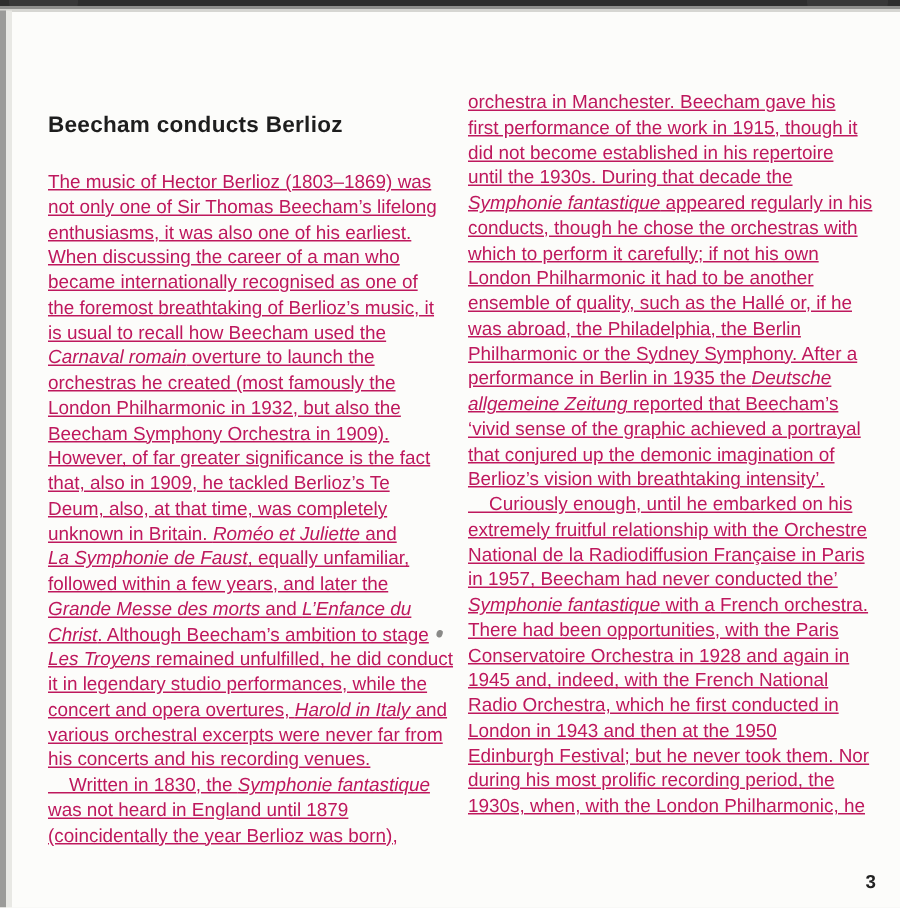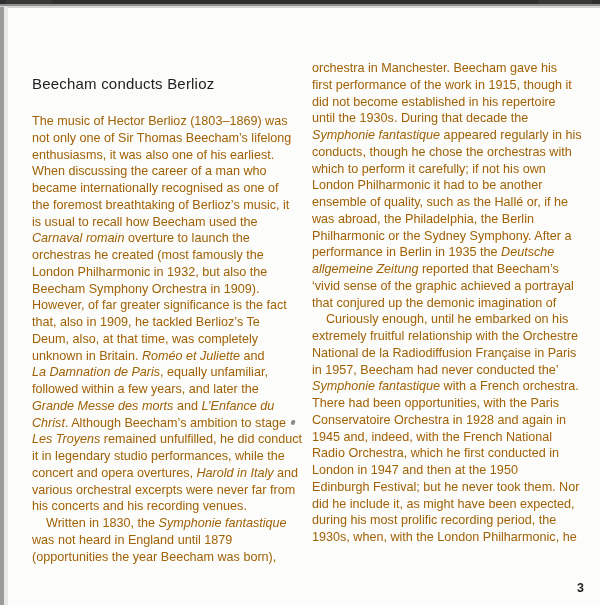--- a/index.html
+++ b/index.html
@@ -73,29 +73,30 @@
     width: 4px; height: 5px;
     border-radius: 60% 40% 60% 70%;
     background: #8a8a88;
     transform: rotate(18deg);
   }
   
   .heading {
     position: absolute;
     left: 32px; top: 65px;
     font-size: 15px;
-    font-weight: normal;
+    font-weight: bold;
     letter-spacing: .2px;
     color: #1e1e1e;
   }
   .column {
     position: absolute;
-    color: #a16207;
+    color: #be185d;
     font-size: 12.6px;
     letter-spacing: 0;
+    text-decoration: underline;
   }
   .column .text-line {
     white-space: pre;
     line-height: 16.75px;
     height: 16.75px;
   }
   .column em {
     font-style: italic;
     text-align: right;
   }
@@ -134,60 +135,60 @@
       <div class="text-line">the foremost breathtaking of Berlioz’s music, it</div>
       <div class="text-line">is usual to recall how Beecham used the</div>
       <div class="text-line"><em>Carnaval romain</em> overture to launch the</div>
       <div class="text-line">orchestras he created (most famously the</div>
       <div class="text-line">London Philharmonic in 1932, but also the</div>
       <div class="text-line">Beecham Symphony Orchestra in 1909).</div>
       <div class="text-line">However, of far greater significance is the fact</div>
       <div class="text-line">that, also in 1909, he tackled Berlioz’s Te</div>
       <div class="text-line">Deum, also, at that time, was completely</div>
       <div class="text-line">unknown in Britain. <em>Roméo et Juliette</em> and</div>
-      <div class="text-line"><em>La Damnation de Paris</em>, equally unfamiliar,</div>
+      <div class="text-line"><em>La Symphonie de Faust</em>, equally unfamiliar,</div>
       <div class="text-line">followed within a few years, and later the</div>
       <div class="text-line"><em>Grande Messe des morts</em> and <em>L’Enfance du</em></div>
       <div class="text-line"><em>Christ</em>. Although Beecham’s ambition to stage</div>
       <div class="text-line"><em>Les Troyens</em> remained unfulfilled, he did conduct</div>
       <div class="text-line">it in legendary studio performances, while the</div>
       <div class="text-line">concert and opera overtures, <em>Harold in Italy</em> and</div>
       <div class="text-line">various orchestral excerpts were never far from</div>
       <div class="text-line">his concerts and his recording venues.</div>
       <div class="text-line">    Written in 1830, the <em>Symphonie fantastique</em></div>
       <div class="text-line">was not heard in England until 1879</div>
-      <div class="text-line">(opportunities the year Beecham was born),</div>
+      <div class="text-line">(coincidentally the year Berlioz was born),</div>
     </div>
   <div id="col-right" class="column">
       <div class="text-line">orchestra in Manchester. Beecham gave his</div>
       <div class="text-line">first performance of the work in 1915, though it</div>
       <div class="text-line">did not become established in his repertoire</div>
       <div class="text-line">until the 1930s. During that decade the</div>
       <div class="text-line"><em>Symphonie fantastique</em> appeared regularly in his</div>
       <div class="text-line">conducts, though he chose the orchestras with</div>
       <div class="text-line">which to perform it carefully; if not his own</div>
       <div class="text-line">London Philharmonic it had to be another</div>
       <div class="text-line">ensemble of quality, such as the Hallé or, if he</div>
       <div class="text-line">was abroad, the Philadelphia, the Berlin</div>
       <div class="text-line">Philharmonic or the Sydney Symphony. After a</div>
       <div class="text-line">performance in Berlin in 1935 the <em>Deutsche</em></div>
       <div class="text-line"><em>allgemeine Zeitung</em> reported that Beecham’s</div>
       <div class="text-line">‘vivid sense of the graphic achieved a portrayal</div>
       <div class="text-line">that conjured up the demonic imagination of</div>
+      <div class="text-line">Berlioz’s vision with breathtaking intensity’.</div>
       <div class="text-line">    Curiously enough, until he embarked on his</div>
       <div class="text-line">extremely fruitful relationship with the Orchestre</div>
       <div class="text-line">National de la Radiodiffusion Française in Paris</div>
       <div class="text-line">in 1957, Beecham had never conducted the’</div>
       <div class="text-line"><em>Symphonie fantastique</em> with a French orchestra.</div>
       <div class="text-line">There had been opportunities, with the Paris</div>
       <div class="text-line">Conservatoire Orchestra in 1928 and again in</div>
       <div class="text-line">1945 and, indeed, with the French National</div>
       <div class="text-line">Radio Orchestra, which he first conducted in</div>
-      <div class="text-line">London in 1947 and then at the 1950</div>
+      <div class="text-line">London in 1943 and then at the 1950</div>
       <div class="text-line">Edinburgh Festival; but he never took them. Nor</div>
-      <div class="text-line">did he include it, as might have been expected,</div>
       <div class="text-line">during his most prolific recording period, the</div>
       <div class="text-line">1930s, when, with the London Philharmonic, he</div>
     </div>
 
   <div class="page-number">3</div>
 
 </div>
 
 </body></html>

